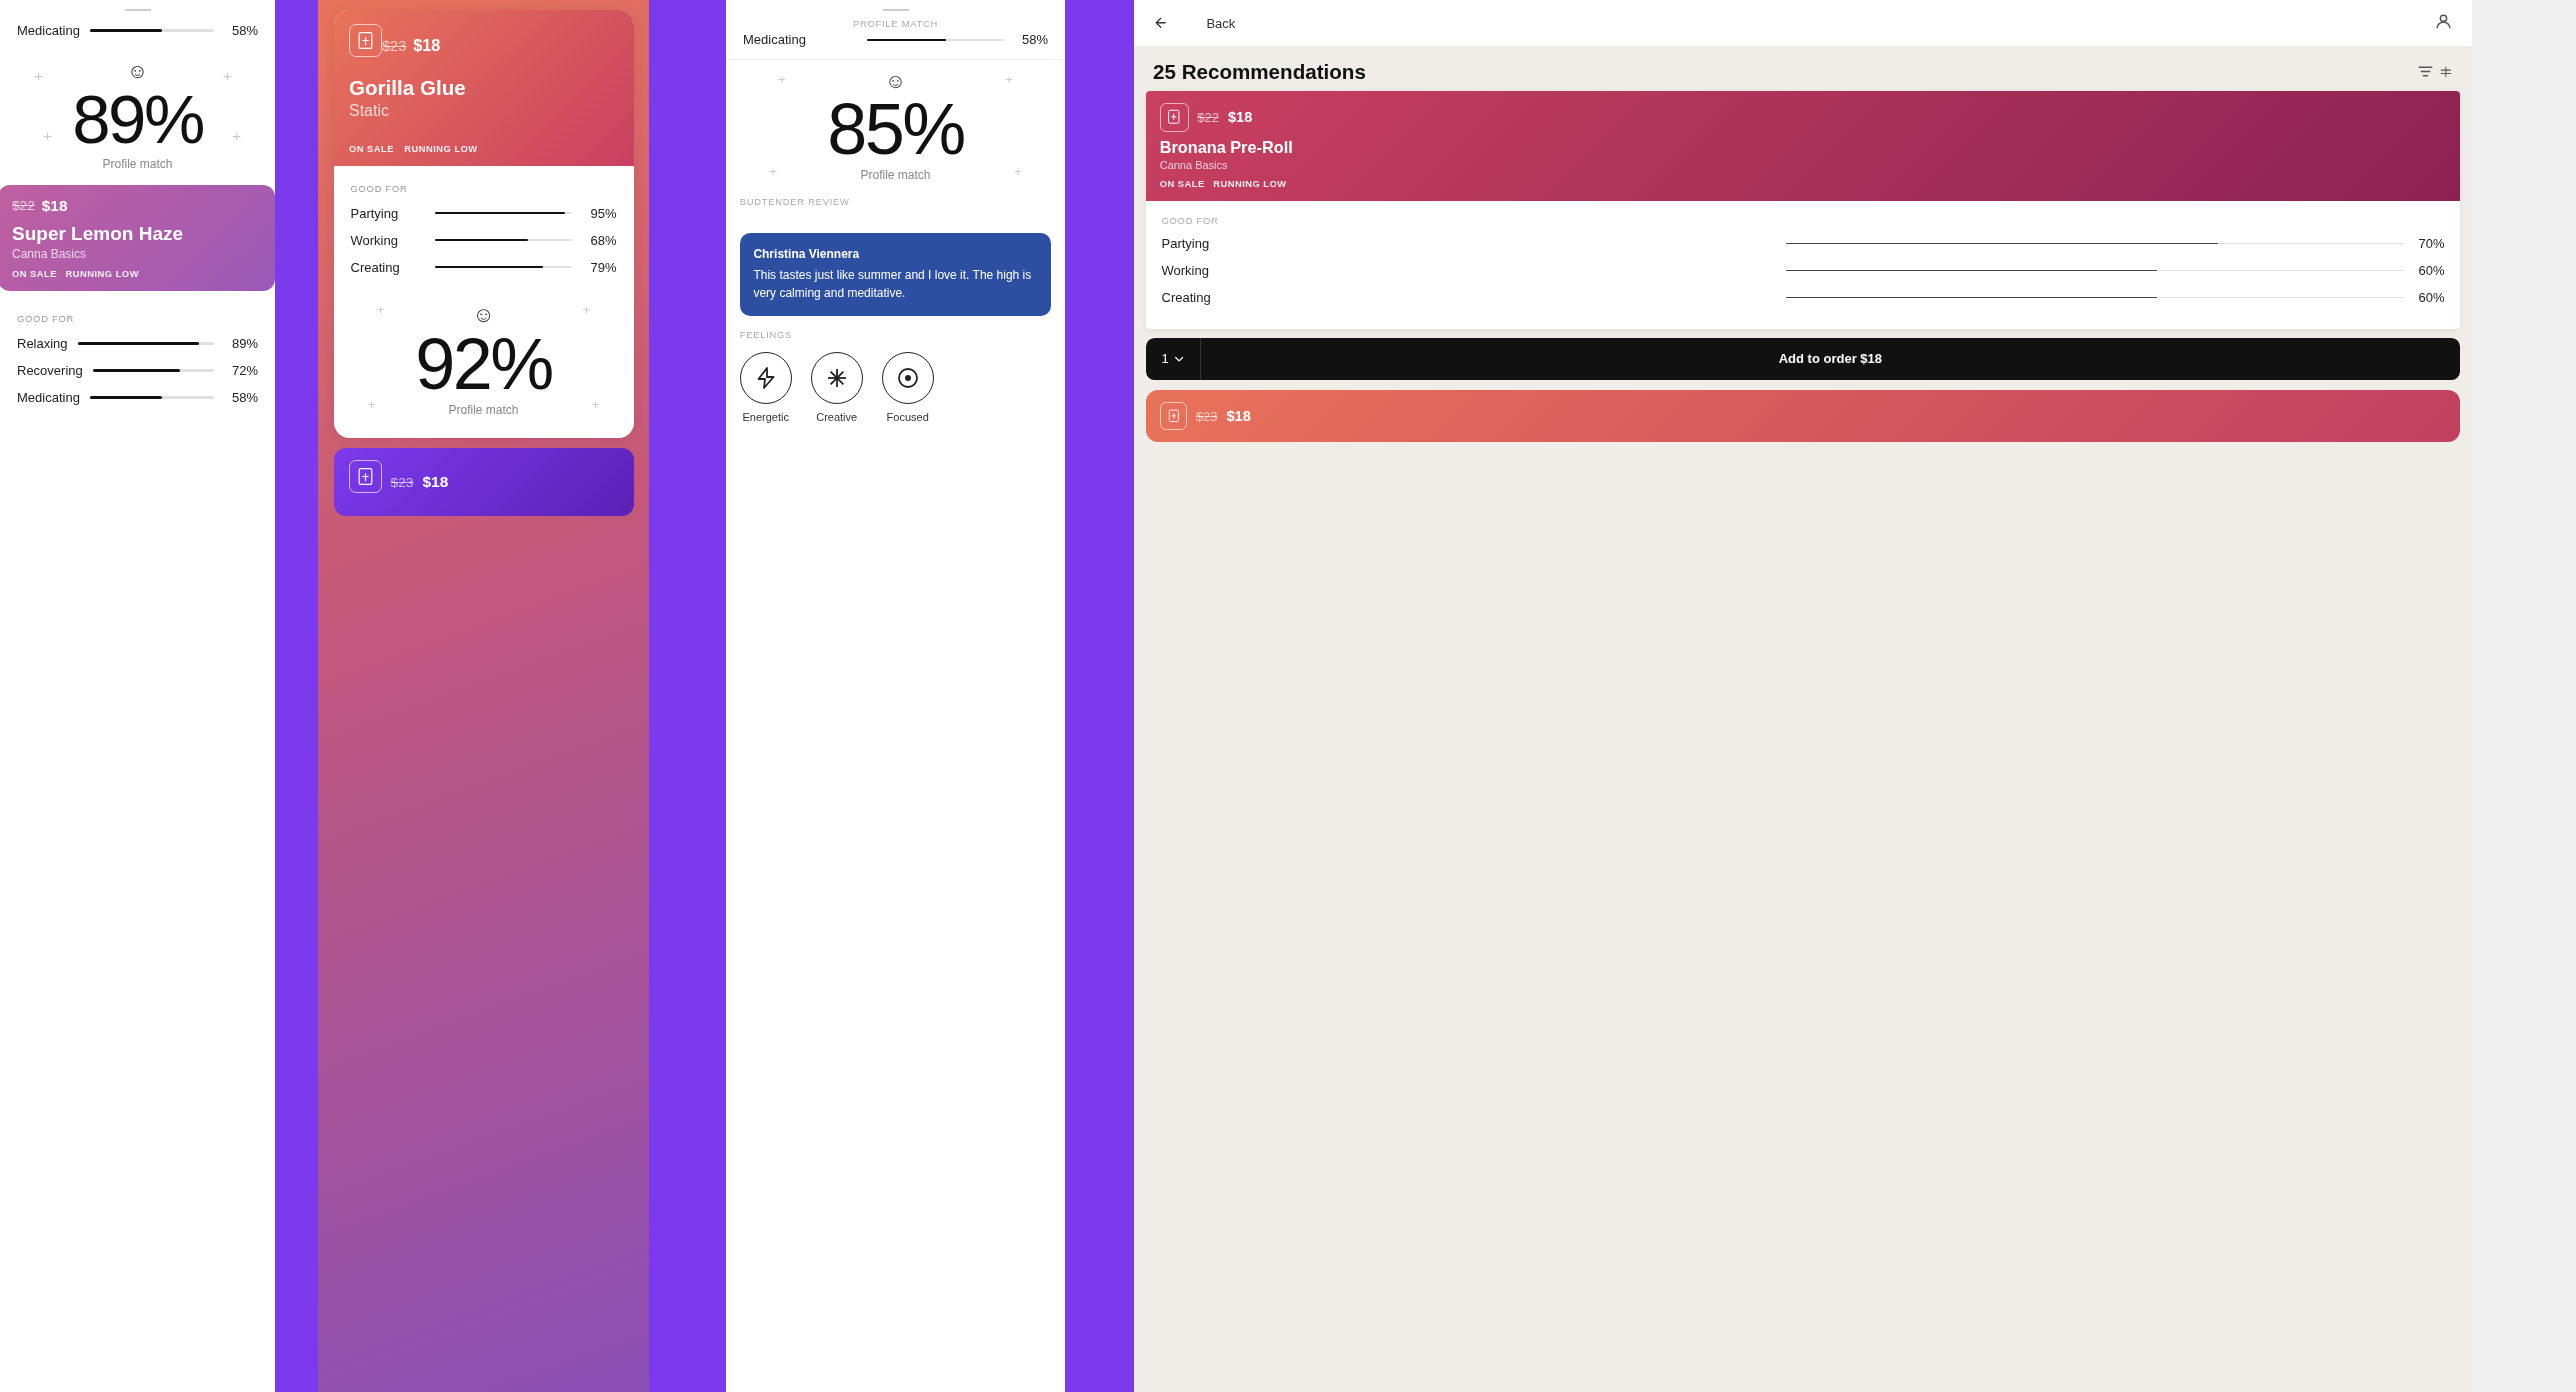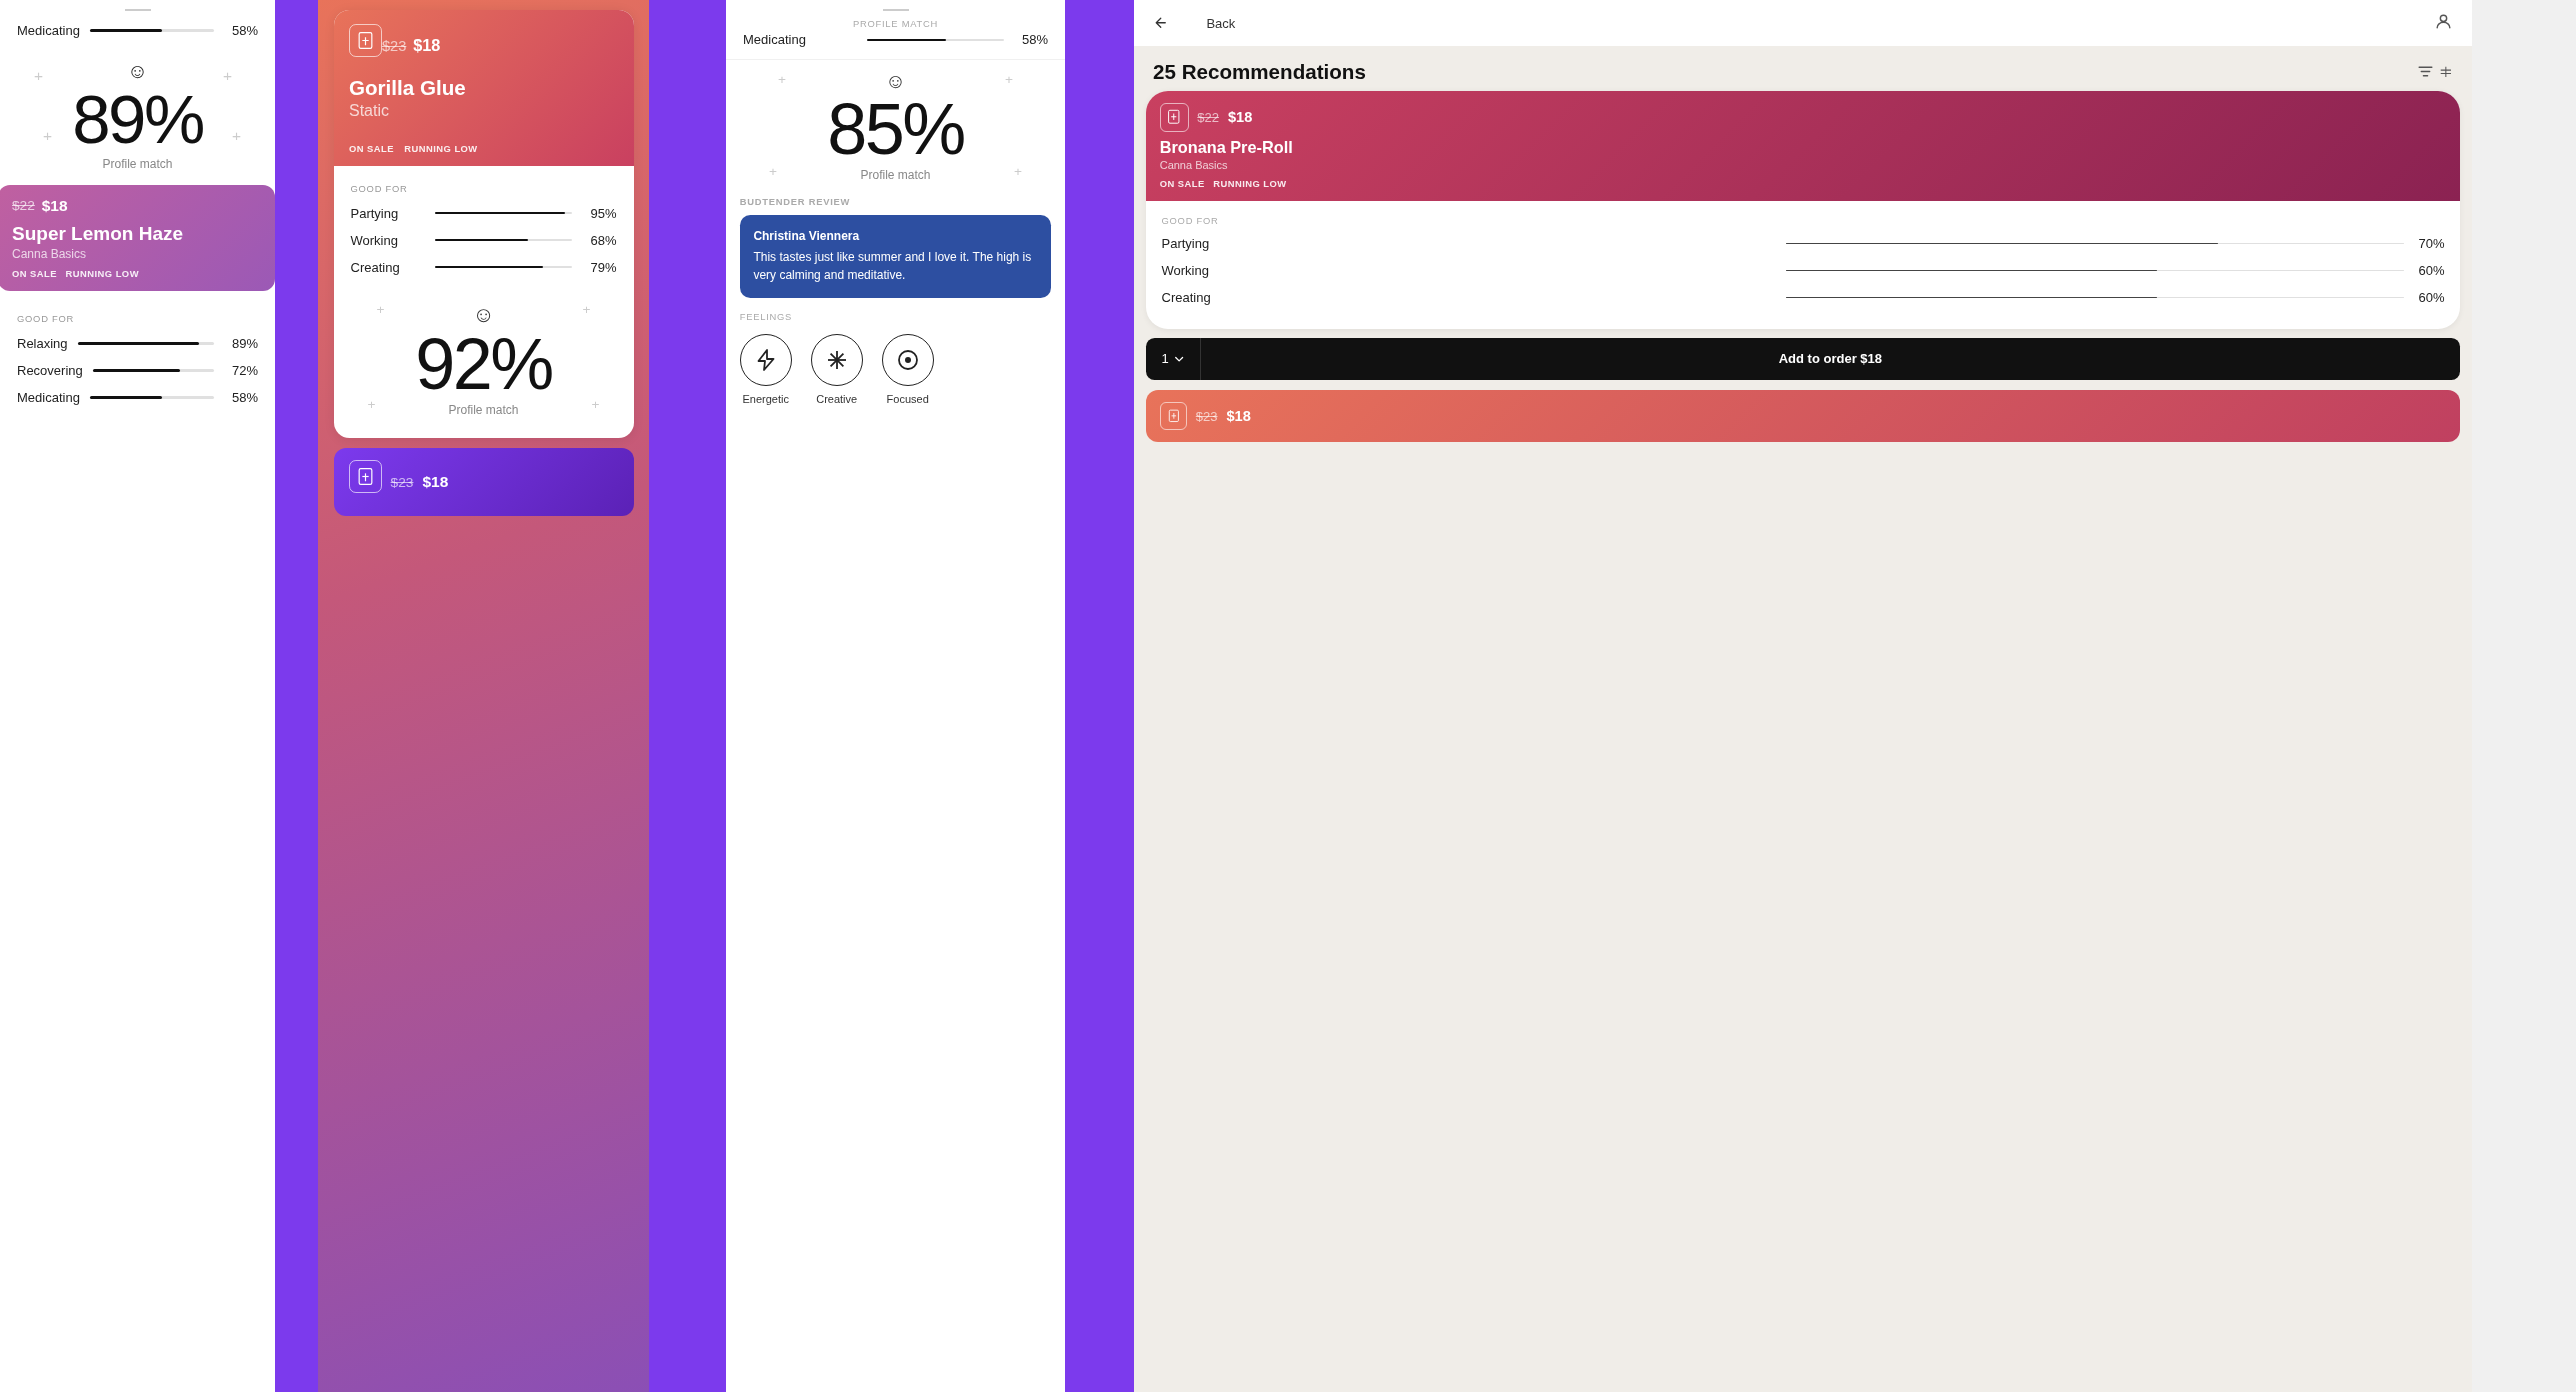--- a/index.html
+++ b/index.html
@@ -410,21 +410,21 @@
       <span style="position:absolute; top:12px; left:52px; color:#ccc; font-size:13.7px;">+</span>
       <span style="position:absolute; top:12px; right:52px; color:#ccc; font-size:13.7px;">+</span>
       <span style="position:absolute; bottom:17px; left:43px; color:#ccc; font-size:13.7px;">+</span>
       <span style="position:absolute; bottom:17px; right:43px; color:#ccc; font-size:13.7px;">+</span>
       <div style="font-size:20.6px; color:#333;">☺</div>
       <div style="font-size:72px; font-weight:300; line-height:1; letter-spacing:-2.6px; color:#111;">85%</div>
       <div style="font-size:12px; color:#888; margin-top:3.4px;">Profile match</div>
     </div>
 
     <div style="padding: 0 13.7px;">
-      <div style="font-size:9.4px; color:#aaa; text-transform:uppercase; letter-spacing:0.08em; margin-bottom:8px;font-weight:bold;">BUDTENDER REVIEW</div>
+      <div style="font-size:9.4px; color:#aaa; text-transform:uppercase; letter-spacing:0.08em; margin-bottom:26px;">BUDTENDER REVIEW</div>
       <div class="review-box" style="margin: 0 0 13.7px;">
         <div style="color:white; font-size:12px; font-weight:600; margin-bottom:5.2px;">Christina Viennera</div>
         <div style="color:white; font-size:12px; line-height:1.5;">This tastes just like summer and I love it. The high is very calming and meditative.</div>
       </div>
     </div>
 
     <div style="padding: 0 13.7px;">
       <div style="font-size:9.4px; color:#aaa; text-transform:uppercase; letter-spacing:0.08em; margin-bottom:12px;">FEELINGS</div>
       <div style="display:flex; gap:19px;">
 
@@ -488,21 +488,21 @@
           <line x1="3" y1="6" x2="21" y2="6" stroke="#555" stroke-width="1.8" stroke-linecap="round"></line>
           <line x1="6" y1="12" x2="18" y2="12" stroke="#555" stroke-width="1.8" stroke-linecap="round"></line>
           <line x1="9" y1="18" x2="15" y2="18" stroke="#555" stroke-width="1.8" stroke-linecap="round"></line>
         </svg>
         <svg width="13.7" height="13.7" viewBox="0 0 24 24" fill="none">
           <path d="M12 3v18M3 9h18M3 15h18" stroke="#555" stroke-width="1.8"></path>
         </svg>
       </div>
     </div>
 
-    <div style="background:white; border-radius:22px; margin: 0 12px 8.6px; overflow:hidden; box-shadow: 0 1.7px 6.9px rgba(0,0,0,0.06);">
+    <div style="background:white; border-radius:4px; margin: 0 12px 8.6px; overflow:hidden; box-shadow: 0 1.7px 6.9px rgba(0,0,0,0.06);">
       <div style="background:linear-gradient(135deg, #c94060 0%, #8b2252 100%); padding:12px 13.7px;">
         <div style="display:flex; align-items:center; gap:8.6px; margin-bottom:6.9px;">
           <div style="width:29px; height:29px; border:1.7px solid rgba(255,255,255,0.6); border-radius:6px; display:flex; align-items:center; justify-content:center; flex-shrink:0;">
             <svg width="15.5" height="15.5" viewBox="0 0 24 24" fill="none">
               <rect x="4" y="2" width="16" height="20" rx="2" stroke="white" stroke-width="1.5" fill="none"></rect>
               <line x1="12" y1="7" x2="12" y2="17" stroke="white" stroke-width="1.5"></line>
               <line x1="8" y1="12" x2="16" y2="12" stroke="white" stroke-width="1.5"></line>
             </svg>
           </div>
           <div>

